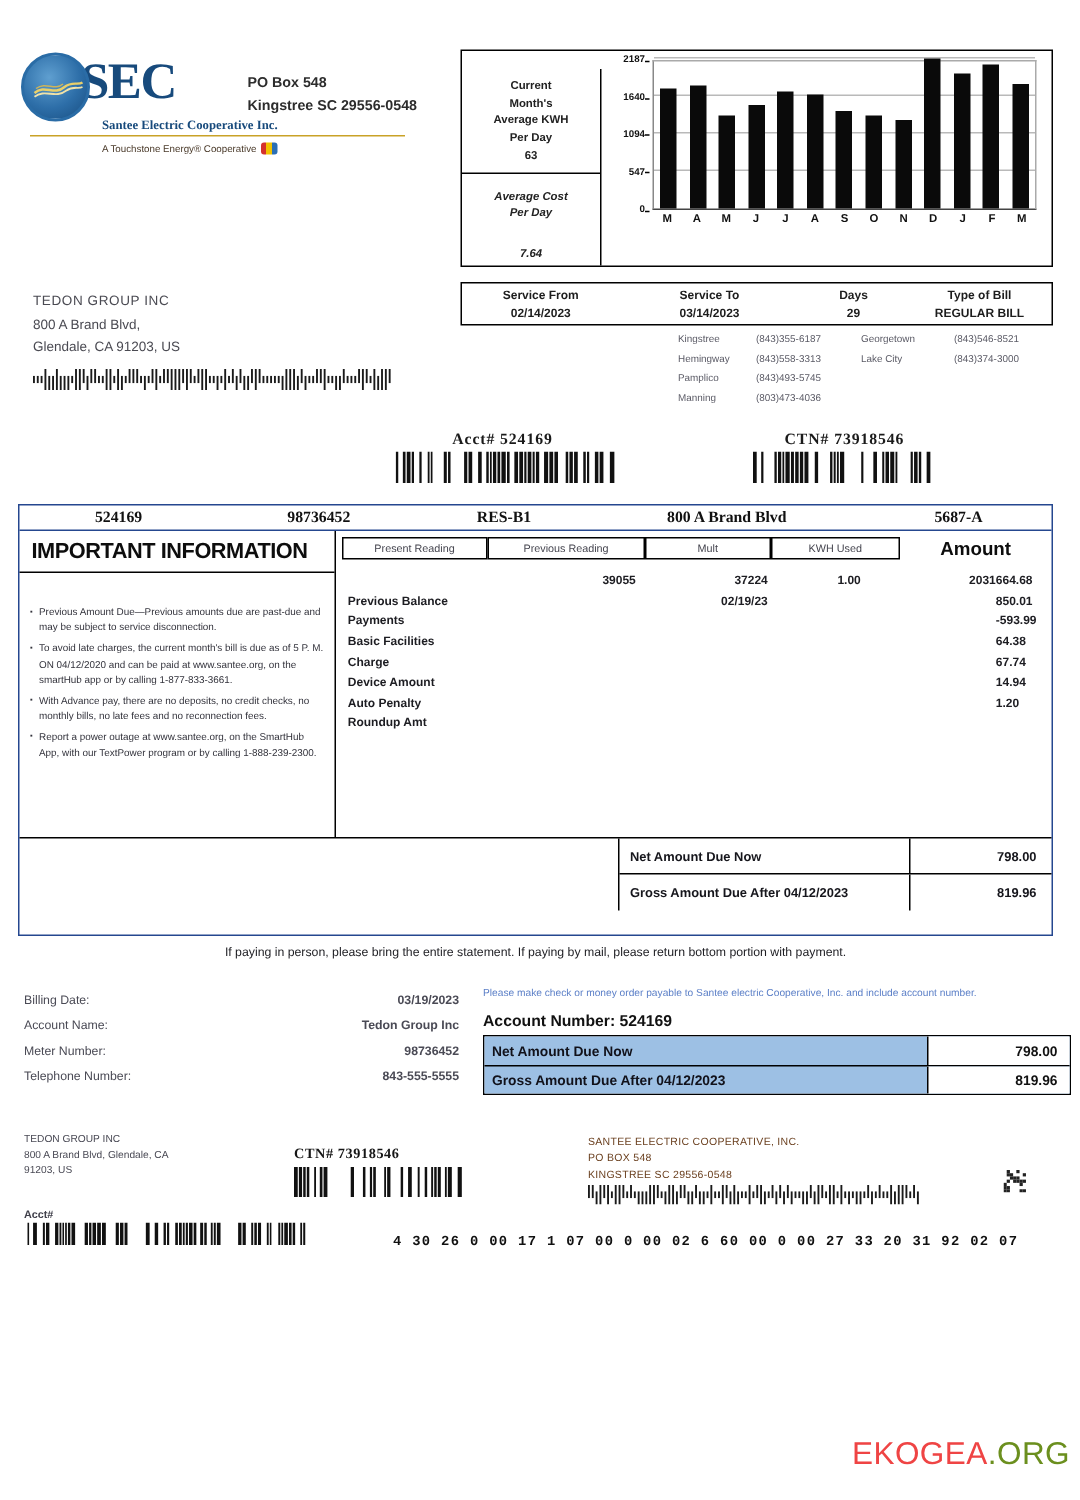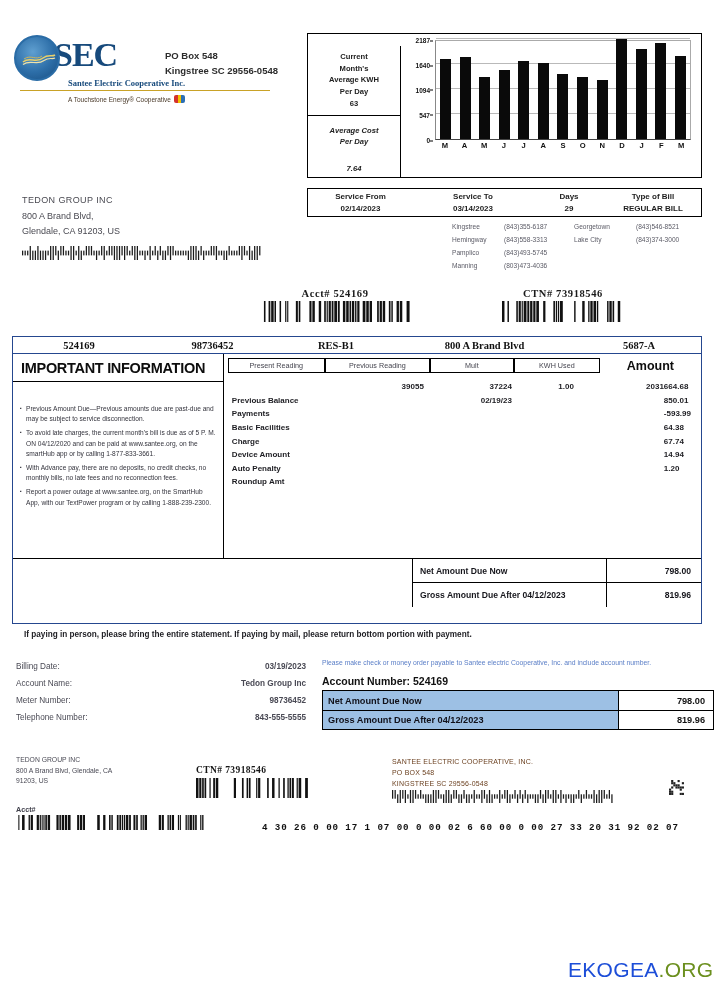--- a/index.html
+++ b/index.html
@@ -127,21 +127,21 @@
 
   
   .due-wrap { height:48px; display:flex; }
   .due-left { width:400px; border-right:1.4px solid #000; }
   .due-right { flex:1; }
   .due-row { height:24px; display:flex; align-items:center; font-size:8.6px; font-weight:bold; color:#16161c; }
   .due-row.first { border-bottom:1.4px solid #000; }
   .due-lbl { flex:1; padding-left:7px; }
   .due-val { width:95px; border-left:1.4px solid #000; height:100%; display:flex; align-items:center; justify-content:flex-end; padding-right:10px; }
 
-  .pay-note { position:absolute; left:24px; top:630px; width:690px; font-size:8.2px; font-weight:bold; color:#1d1d22; }
+  .pay-note { position:absolute; left:12px; top:630px; width:690px; text-align:center; font-size:8.2px; font-weight:normal; color:#1d1d22; }
 
   
   .stub-left { position:absolute; left:16px; top:658px; width:290px; }
   .stub-row { display:flex; font-size:8.2px; color:#4a4a55; line-height:17px; }
   .sl-lbl { width:155px; }
   .sl-val { flex:1; text-align:right; font-weight:bold; }
 
   .stub-right { position:absolute; left:322px; top:658px; width:392px; }
   .payee { font-size:6.8px; color:#5b7fc7; line-height:10px; }
   .acct-line { font-size:10.5px; font-weight:bold; color:#111; margin-top:7px; }
@@ -157,21 +157,21 @@
   .bot-cust { position:absolute; left:16px; top:755px; font-size:6.8px; color:#4a4a55; line-height:10.5px; }
   .bot-ctn { position:absolute; left:196px; top:765px; }
   .bot-ctn .lbl { font-family:"Liberation Serif", serif; font-weight:bold; font-size:9.5px; letter-spacing:0.4px; color:#161616; }
   .bot-util { position:absolute; left:392px; top:756px; font-size:7px; color:#6a3f1e; line-height:11px; letter-spacing:0.2px; }
   .acct-bot { position:absolute; left:16px; top:805px; font-size:7.2px; font-weight:bold; color:#3f3f4a; }
   .ocr { position:absolute; left:262px; top:822px; font-family:"Liberation Mono", monospace;
          font-size:9.2px; letter-spacing:0.9px; color:#111; font-weight:bold; }
   .qr { position:absolute; left:669px; top:780px; width:15px; height:15px; }
 
   .watermark { position:absolute; left:568px; top:958px; font-size:21px; letter-spacing:0.3px; }
-  .wm-a { color:#1d4ed8; } .wm-b { color:#6b8f1e; }
+  .wm-a { color:#ef4444; } .wm-b { color:#6b8f1e; }
 </style>
 </head>
 <body>
 
 <div class="page">
 
   <div class="hdr">
     <div class="logo-row">
       <div class="logo-mark">
         <svg class="wave" viewBox="0 0 34 13" xmlns="http://www.w3.org/2000/svg">

